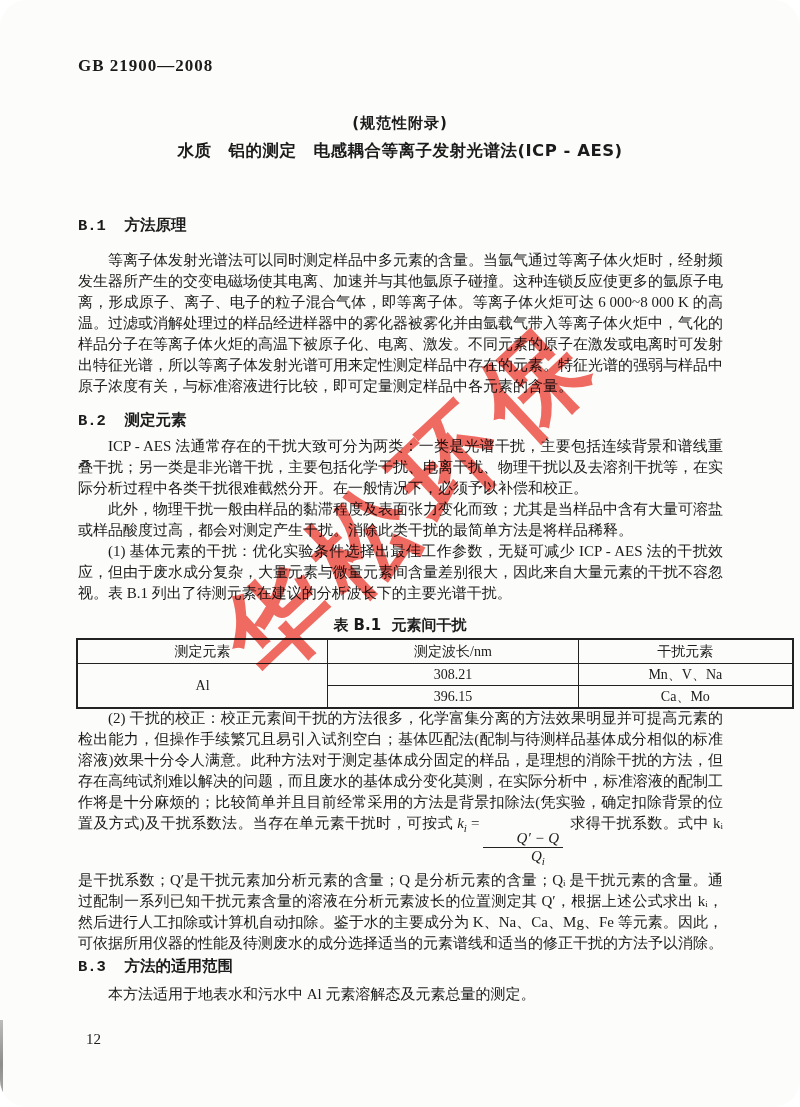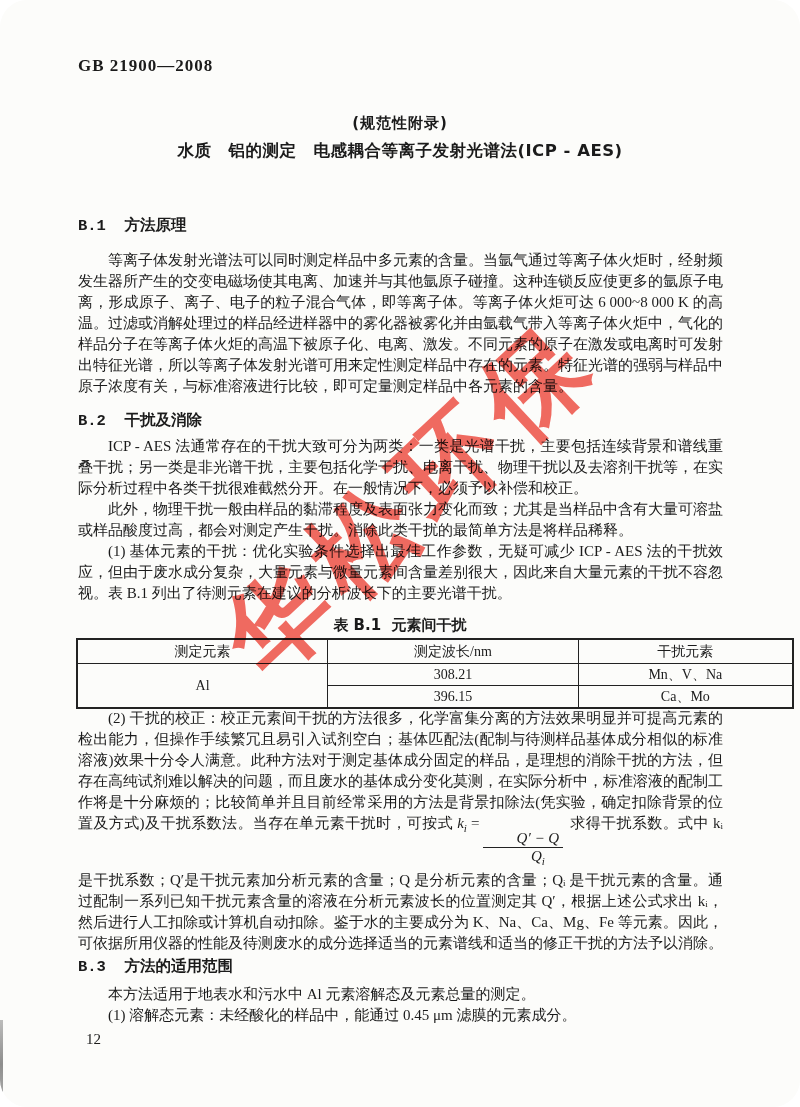--- a/index.html
+++ b/index.html
@@ -83,21 +83,21 @@
   <div class="abs" id="title-block">
     <div id="title-line2">(规范性附录)</div>
     <div id="title-line3">水质　铝的测定　电感耦合等离子发射光谱法(ICP - AES)</div>
   </div>
 
   <div class="abs heading" id="b1-heading">B.1  方法原理</div>
   <div class="abs" id="b1-body">
     <div class="para">等离子体发射光谱法可以同时测定样品中多元素的含量。当氩气通过等离子体火炬时，经射频发生器所产生的交变电磁场使其电离、加速并与其他氩原子碰撞。这种连锁反应使更多的氩原子电离，形成原子、离子、电子的粒子混合气体，即等离子体。等离子体火炬可达 6 000~8 000 K 的高温。过滤或消解处理过的样品经进样器中的雾化器被雾化并由氩载气带入等离子体火炬中，气化的样品分子在等离子体火炬的高温下被原子化、电离、激发。不同元素的原子在激发或电离时可发射出特征光谱，所以等离子体发射光谱可用来定性测定样品中存在的元素。特征光谱的强弱与样品中原子浓度有关，与标准溶液进行比较，即可定量测定样品中各元素的含量。</div>
   </div>
 
-  <div class="abs heading" id="b2-heading">B.2  干扰及消除</div>
+  <div class="abs heading" id="b2-heading">B.2  测定元素</div>
   <div class="abs" id="b2-body1">
     <div class="para">ICP - AES 法通常存在的干扰大致可分为两类：一类是光谱干扰，主要包括连续背景和谱线重叠干扰；另一类是非光谱干扰，主要包括化学干扰、电离干扰、物理干扰以及去溶剂干扰等，在实际分析过程中各类干扰很难截然分开。在一般情况下，必须予以补偿和校正。</div>
     <div class="para">此外，物理干扰一般由样品的黏滞程度及表面张力变化而致；尤其是当样品中含有大量可溶盐或样品酸度过高，都会对测定产生干扰。消除此类干扰的最简单方法是将样品稀释。</div>
     <div class="para">(1) 基体元素的干扰：优化实验条件选择出最佳工作参数，无疑可减少 ICP - AES 法的干扰效应，但由于废水成分复杂，大量元素与微量元素间含量差别很大，因此来自大量元素的干扰不容忽视。表 B.1 列出了待测元素在建议的分析波长下的主要光谱干扰。</div>
   </div>
 
   <div class="abs" id="table-caption">表 B.1  元素间干扰</div>
 
   <table id="interference-table">
     <thead>
@@ -125,21 +125,20 @@
       <span>(2) 干扰的校正：校正元素间干扰的方法很多，化学富集分离的方法效果明显并可提高元素的检出能力，但操作手续繁冗且易引入试剂空白；基体匹配法(配制与待测样品基体成分相似的标准溶液)效果十分令人满意。此种方法对于测定基体成分固定的样品，是理想的消除干扰的方法，但存在高纯试剂难以解决的问题，而且废水的基体成分变化莫测，在实际分析中，标准溶液的配制工作将是十分麻烦的；比较简单并且目前经常采用的方法是背景扣除法(凭实验，确定扣除背景的位置及方式)及干扰系数法。当存在单元素干扰时，可按式 </span><span class="formula-wrap"><span class="fvar">k</span><sub class="fvar">i</sub> <span>=</span><span class="frac">
             <span class="num">Q′ − Q</span>
             <span class="den"><span>Q</span><sub>i</sub></span>
           </span></span><span> 求得干扰系数。式中 kᵢ 是干扰系数；Q′是干扰元素加分析元素的含量；Q 是分析元素的含量；Qᵢ 是干扰元素的含量。通过配制一系列已知干扰元素含量的溶液在分析元素波长的位置测定其 Q′，根据上述公式求出 kᵢ，然后进行人工扣除或计算机自动扣除。鉴于水的主要成分为 K、Na、Ca、Mg、Fe 等元素。因此，可依据所用仪器的性能及待测废水的成分选择适当的元素谱线和适当的修正干扰的方法予以消除。</span>
     </div>
   </div>
 
   <div class="abs heading" id="b3-heading">B.3  方法的适用范围</div>
   <div class="abs" id="b3-body">
     <div class="para">本方法适用于地表水和污水中 Al 元素溶解态及元素总量的测定。</div>
-    <div class="para">(1) 溶解态元素：未经酸化的样品中，能通过 0.45 μm 滤膜的元素成分。</div>
   </div>
 
   <div class="abs" id="page-number">12</div>
 
   <div class="abs" id="watermark" style="color: rgb(239, 65, 54);">华松环保</div>
 
   <div class="abs" id="edge-artifact"></div>
 
 </div>
 

